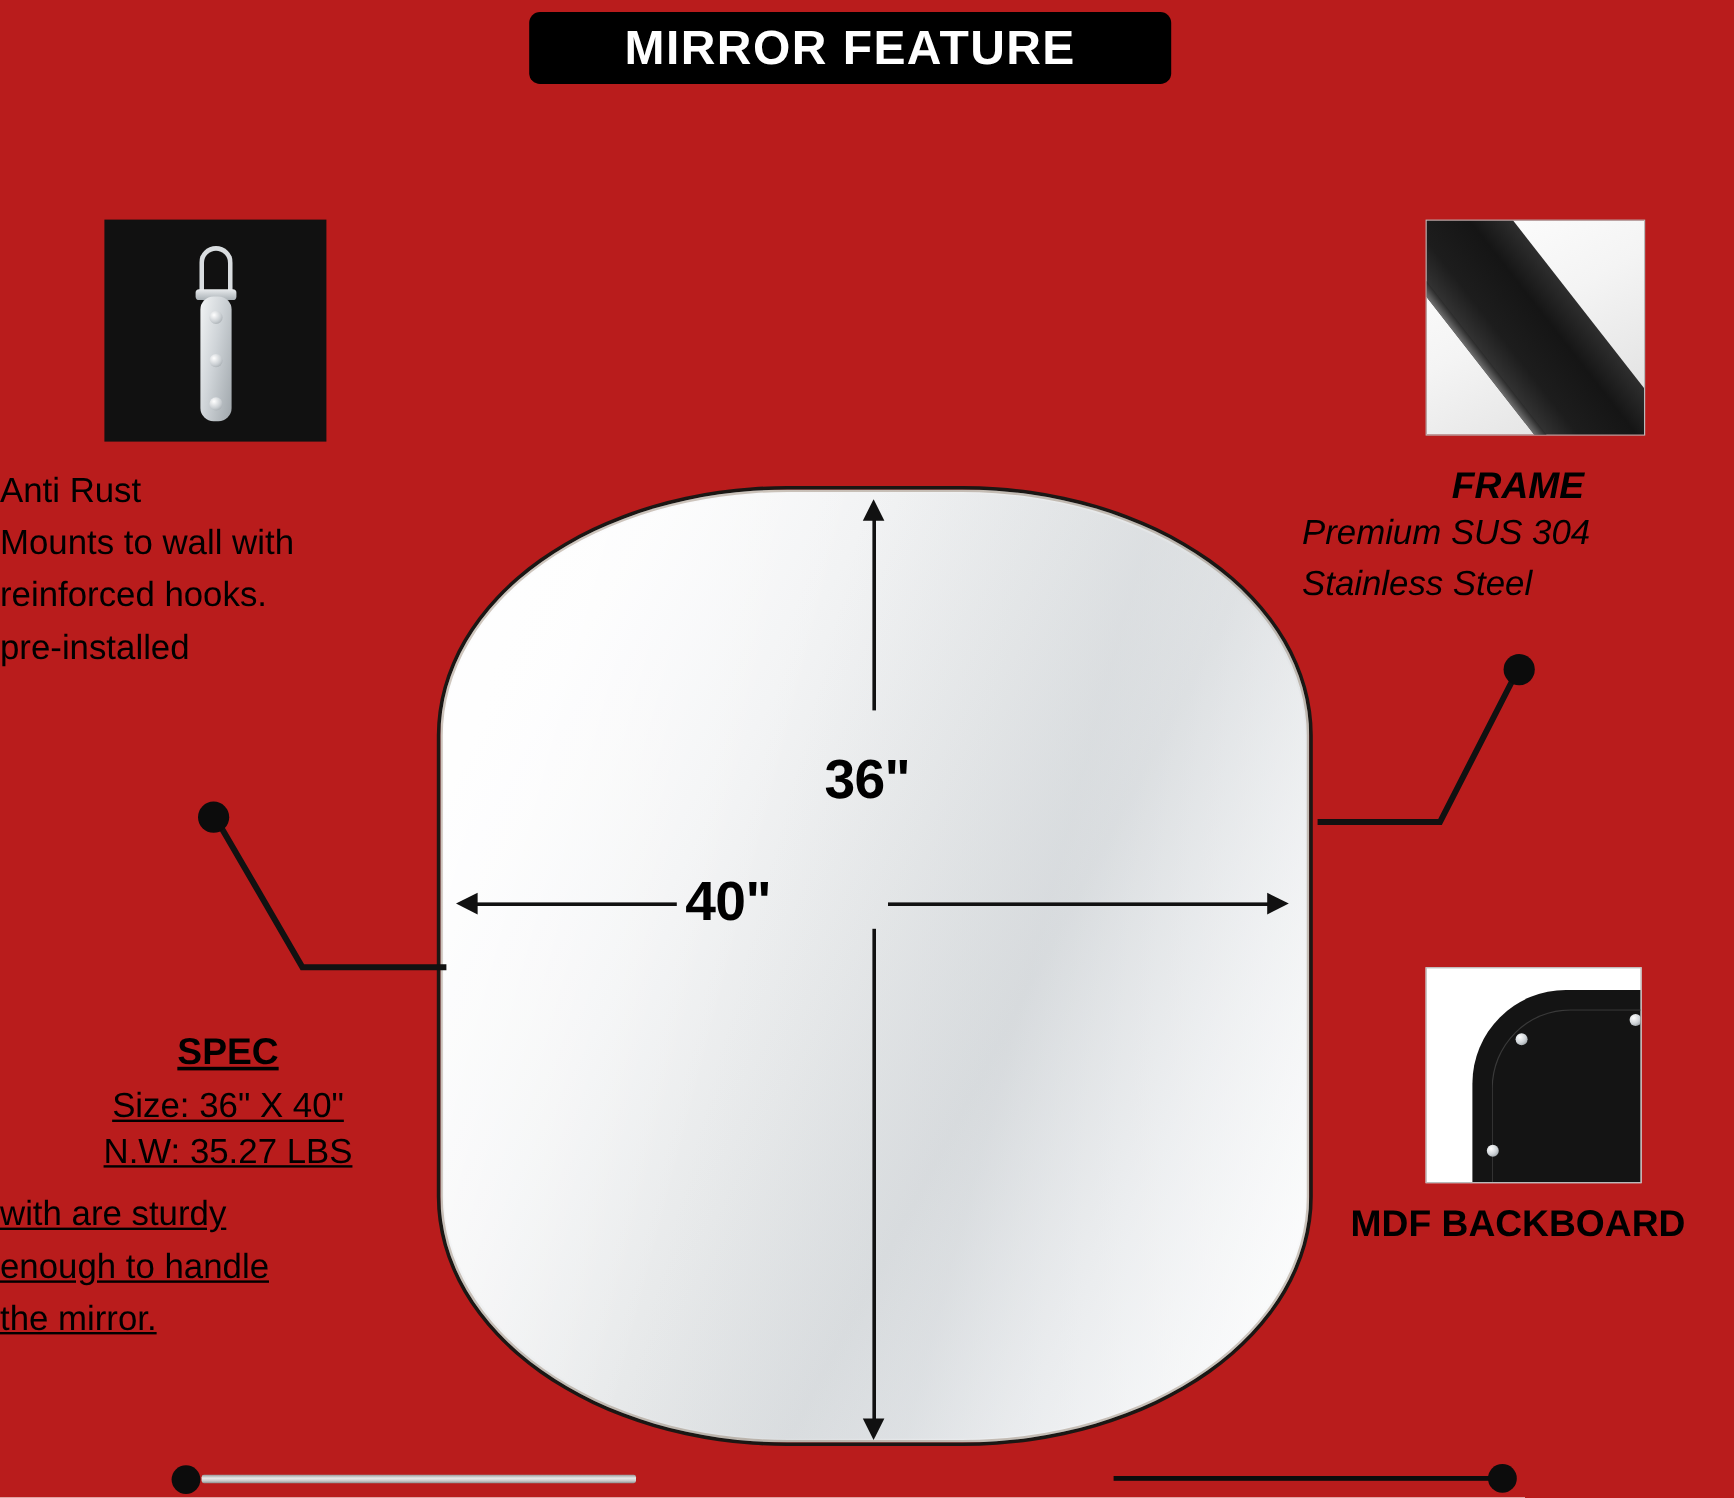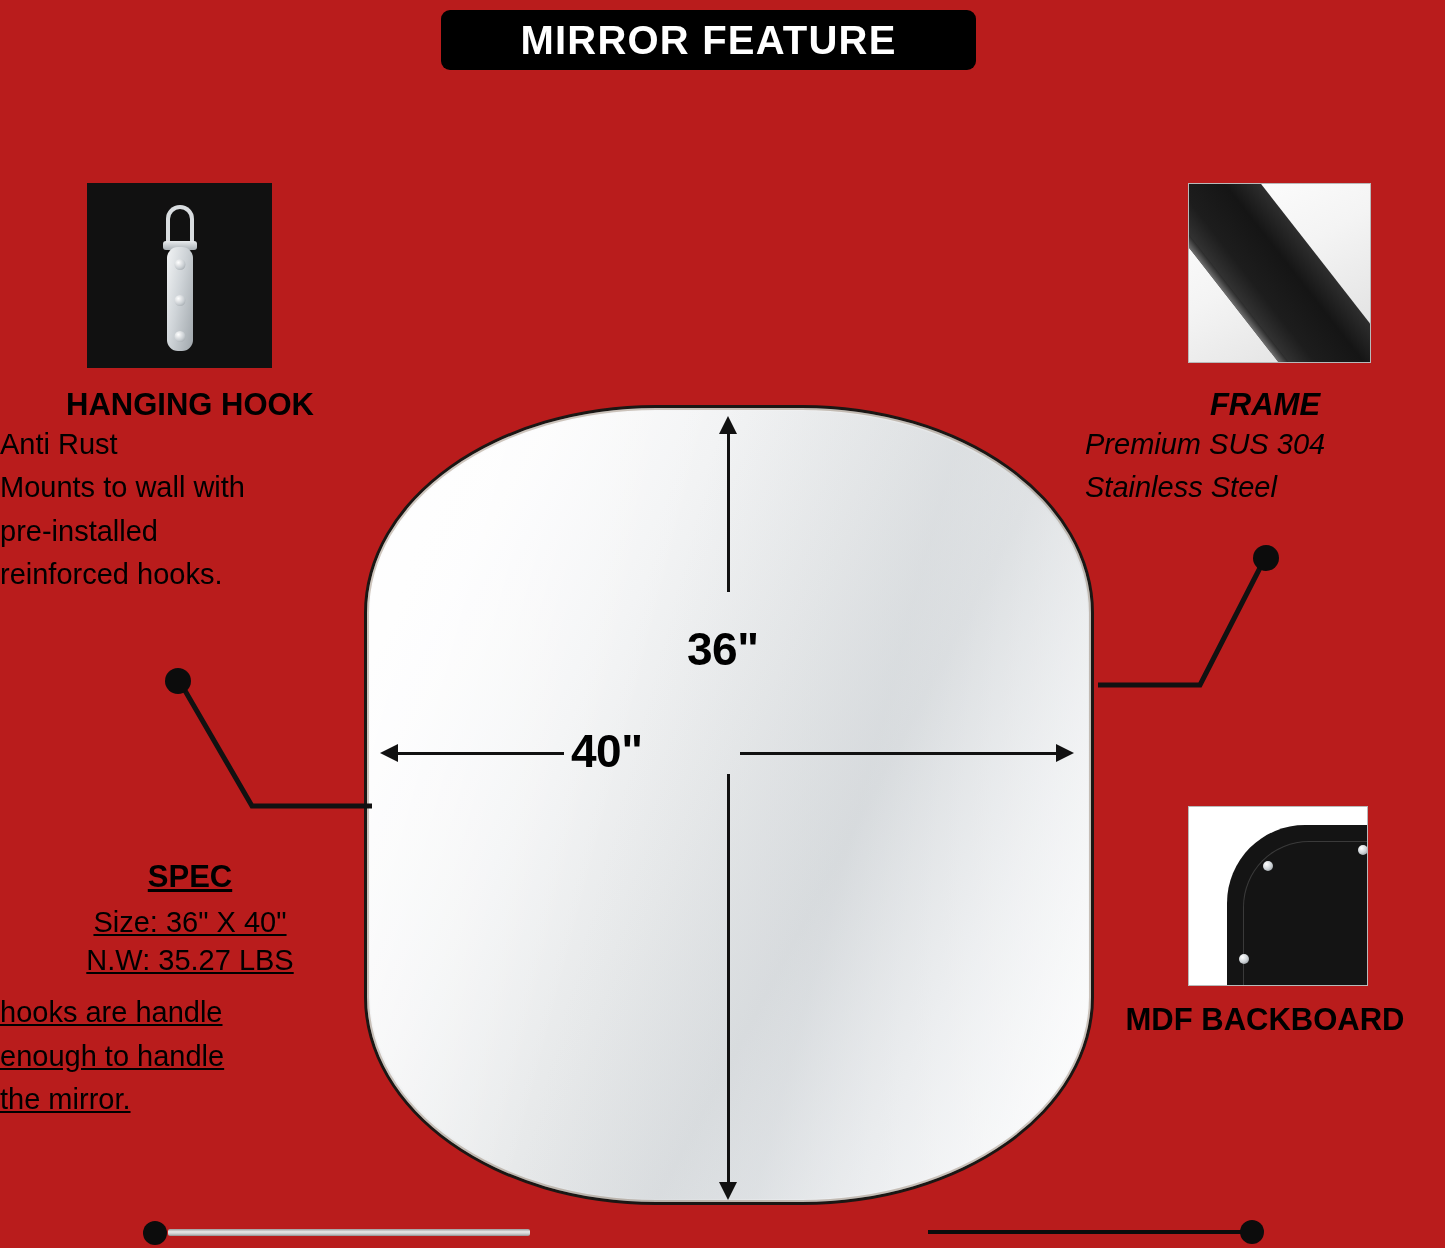--- a/index.html
+++ b/index.html
@@ -373,45 +373,44 @@
       <div class="hook-dring"></div>
       <div class="hook-dring-base"></div>
       <div class="hook-strap"></div>
       <div class="hook-screw s1"></div>
       <div class="hook-screw s2"></div>
       <div class="hook-screw s3"></div>
     </div>
   </div>
 
   <div class="block block-hook">
-    <div class="heading">HANGING HOOK</div>
     <div class="body-line">Anti Rust</div>
     <div class="body-line">Mounts to wall with</div>
+    <div class="body-line">reinforced hooks.</div>
     <div class="body-line">pre-installed</div>
-    <div class="body-line">reinforced hooks.</div>
   </div>
 
   <div class="photo-box frame-photo">
     <div class="frame-band">
       <div class="frame-band-edge"></div>
     </div>
   </div>
 
   <div class="block block-frame">
     <div class="heading">FRAME</div>
     <div class="body-line">Premium SUS 304</div>
     <div class="body-line">Stainless Steel</div>
   </div>
 
   <div class="block block-spec">
     <div class="heading">SPEC</div>
     <div class="spec-line">Size:  36" X 40"</div>
     <div class="spec-line">N.W:  35.27 LBS</div>
     <div class="spec-desc">
-      <div class="body-line">hooks are handle</div>
+      <div class="body-line">with are sturdy</div>
       <div class="body-line">enough to handle</div>
       <div class="body-line">the mirror.</div>
     </div>
   </div>
 
   <div class="photo-box mdf-photo">
     <div class="mdf-panel">
       <div class="mdf-inner"></div>
       <div class="mdf-screw m1"></div>
       <div class="mdf-screw m2"></div>

